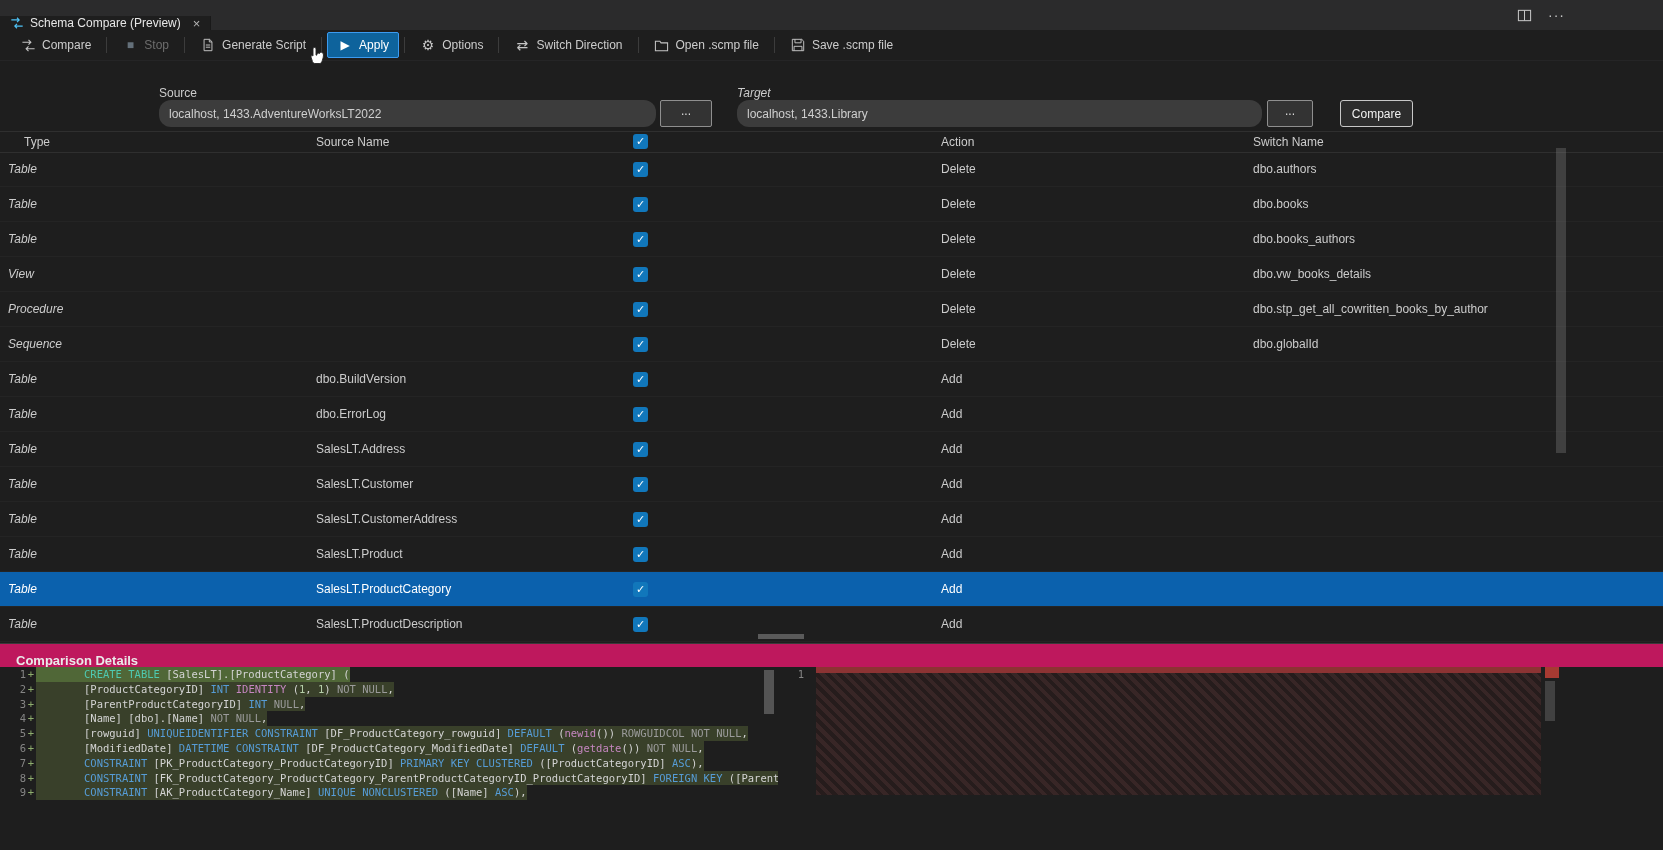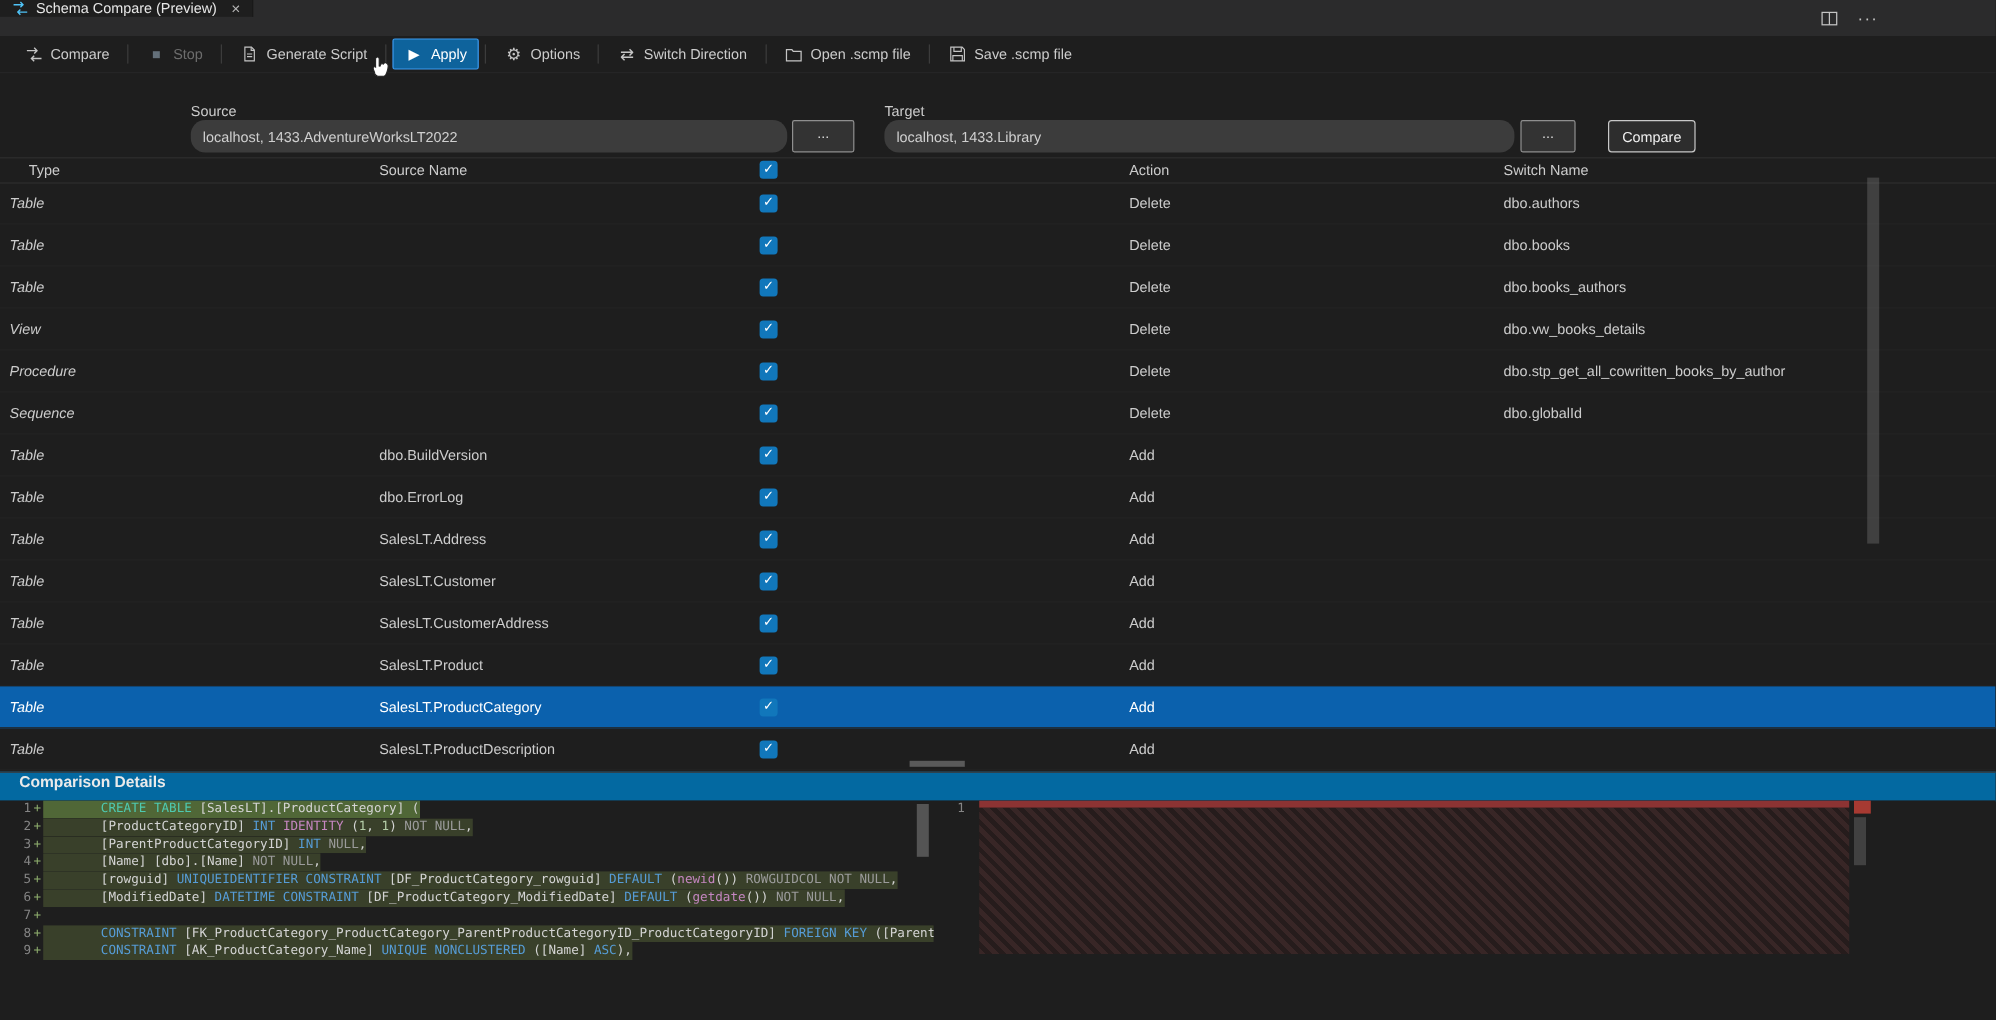--- a/index.html
+++ b/index.html
@@ -2,21 +2,21 @@
 <html><head>
 <meta charset="utf-8">
 <style>
   html,body{margin:0;padding:0;}
   body{
     width:1663px;height:850px;overflow:hidden;position:relative;
     background:#1e1e1e;color:#cccccc;
     font-family:"Liberation Sans","DejaVu Sans",sans-serif;font-size:12px;
   }
   
-  .tabbar{position:absolute;top:0;left:0;right:0;height:30px;background:#2b2b2c;display:flex;align-items:flex-start;}
+  .tabbar{position:absolute;top:0;left:0;right:0;height:30px;background:#2b2b2c;display:flex;align-items:flex-end;}
   .tab{display:flex;align-items:center;gap:6px;padding:0 10px;background:#1e1e1e;color:#e7e7e7;border-right:1px solid #191919;cursor:pointer;}
   .tab-label{font-size:12px;}
   .tab-close{color:#b5b5b5;margin-left:6px;font-size:13px;line-height:1;cursor:pointer;}
   .tabbar-actions{position:absolute;right:98px;top:0;height:30px;display:flex;align-items:center;gap:16px;color:#c5c5c5;}
   .tabbar-actions .more{font-size:14px;letter-spacing:1px;cursor:pointer;}
   
   .toolbar{position:absolute;top:30px;left:0;right:0;height:30px;background:#1e1e1e;display:flex;align-items:center;padding-left:10px;border-bottom:1px solid #252526;}
   .tb-item{display:flex;align-items:center;gap:6px;padding:4px 9px;color:#cccccc;cursor:pointer;border-radius:2px;border:1px solid transparent;}
   .tb-item .ticon{width:16px;height:16px;display:inline-flex;align-items:center;justify-content:center;color:#c5c5c5;font-size:12px;line-height:1;}
   .tb-item.disabled{color:#6d6d6d;cursor:default;}
@@ -41,21 +41,21 @@
   .c-action{left:941px;}
   .c-target{left:1253px;}
   .checkbox{position:absolute;left:633px;width:15px;height:15px;background:#1177bb;border-radius:3px;display:flex;align-items:center;justify-content:center;cursor:pointer;}
   .checkbox span{position:static!important;line-height:1!important;color:#ffffff;font-size:11px;font-weight:bold;}
   .grid-row .checkbox{top:10px;}
   .grid-header .checkbox{top:2px;}
   .grid-vscroll{position:absolute;right:97px;top:134px;width:10px;height:506px;}
   .grid-vthumb{position:absolute;top:14px;left:0;width:10px;height:305px;background:rgba(121,121,121,0.38);cursor:pointer;}
   .grid-hthumb{position:absolute;left:758px;top:634px;width:46px;height:5px;background:rgba(150,150,150,0.5);cursor:pointer;}
   
-  .details-bar{position:absolute;top:643px;left:0;right:0;height:24px;border-top:1px solid #3a3a3a;display:flex;align-items:flex-start;padding-left:16px;background:#0369a1;}
+  .details-bar{position:absolute;top:643px;left:0;right:0;height:24px;border-top:1px solid #3a3a3a;display:flex;align-items:flex-end;padding-left:16px;background:#be185d;}
   .details-title{font-weight:bold;font-size:13px;color:#eaeaea;}
   .diff{position:absolute;top:667px;left:0;right:0;bottom:0;display:flex;background:#1e1e1e;}
   .diff-left{width:778px;position:relative;overflow:hidden;flex:0 0 auto;}
   .diff-right{flex:1;position:relative;overflow:hidden;}
   .code-line{display:flex;height:14.8px;line-height:14.8px;font-family:"DejaVu Sans Mono",monospace;font-size:10.5px;white-space:pre;overflow:hidden;}
   .ln{width:26px;text-align:right;color:#858585;flex:0 0 auto;font-family:"DejaVu Sans Mono",monospace;font-size:10.5px;}
   .marker{width:10px;text-align:center;color:#8fae6e;flex:0 0 auto;}
   .code{white-space:pre;padding-left:48px;}
   .bg-add{background:rgba(155,185,85,0.22);}
   .bg-strong{background:rgba(130,175,80,0.50);}
@@ -172,21 +172,21 @@
 <div class="cursor">
   <svg width="19" height="22" viewBox="0 0 19 22">
     <path d="M6.5 1.5c.9 0 1.5.7 1.5 1.6v6l.7.1.3-1c.2-.8 1-1.2 1.7-1l.8.3.4-.7c.4-.6 1.2-.8 1.8-.4l.6.4c.6.4 1.2 1 1.2 2.2 0 1.8-.6 3.8-1.2 5.5-.5 1.6-1.4 3-2.4 3h-5c-.8 0-1.7-.6-2.5-1.7C4.6 14.6 3 12 3 10.8c0-1 .9-1.5 1.8-1l.2.1V3.1c0-.9.6-1.6 1.5-1.6z" fill="#ffffff" stroke="#222222" stroke-width="0.9"></path>
   </svg>
 </div>
 
 <span class="conn-label" style="left:159px;top:86px;">Source</span>
 <div class="conn-input" style="left:159px;top:100px;width:497px;">localhost, 1433.AdventureWorksLT2022</div>
 <div class="btn-browse" style="left:660px;top:100px;width:52px;">...</div>
 
-<span class="conn-label" style="left:737px;top:86px;">Target</span>
+<span class="conn-label" style="left:737px;top:86px;font-style:italic;">Target</span>
 <div class="conn-input" style="left:737px;top:100px;width:525px;">localhost, 1433.Library</div>
 <div class="btn-browse" style="left:1267px;top:100px;width:46px;">...</div>
 
 <div class="btn-compare" style="left:1340px;top:100px;width:73px;">Compare</div>
 
 <div class="grid-header">
   <span style="left:24px;">Type</span>
   <span style="left:316px;">Source Name</span>
   <span class="checkbox">
       <span>✓</span>
@@ -334,21 +334,21 @@
 
 <div class="diff">
   <div class="diff-left">
     <div>
         <div class="code-line"><span class="ln">1</span><span class="marker">+</span><span class="code bg-strong"><span class="tok-g">CREATE TABLE</span><span class="tok-d"> [SalesLT].[ProductCategory] (</span></span></div>
         <div class="code-line"><span class="ln">2</span><span class="marker">+</span><span class="code bg-add"><span class="tok-d">[ProductCategoryID] </span><span class="tok-k">INT </span><span class="tok-m">IDENTITY </span><span class="tok-d">(</span><span class="tok-n">1</span><span class="tok-d">, </span><span class="tok-n">1</span><span class="tok-d">) </span><span class="tok-dim">NOT NULL</span><span class="tok-d">,</span></span></div>
         <div class="code-line"><span class="ln">3</span><span class="marker">+</span><span class="code bg-add"><span class="tok-d">[ParentProductCategoryID] </span><span class="tok-k">INT </span><span class="tok-dim">NULL</span><span class="tok-d">,</span></span></div>
         <div class="code-line"><span class="ln">4</span><span class="marker">+</span><span class="code bg-add"><span class="tok-d">[Name] [dbo].[Name] </span><span class="tok-dim">NOT NULL</span><span class="tok-d">,</span></span></div>
         <div class="code-line"><span class="ln">5</span><span class="marker">+</span><span class="code bg-add"><span class="tok-d">[rowguid] </span><span class="tok-k">UNIQUEIDENTIFIER CONSTRAINT </span><span class="tok-d">[DF_ProductCategory_rowguid] </span><span class="tok-k">DEFAULT </span><span class="tok-d">(</span><span class="tok-m">newid</span><span class="tok-d">()) </span><span class="tok-dim">ROWGUIDCOL NOT NULL</span><span class="tok-d">,</span></span></div>
         <div class="code-line"><span class="ln">6</span><span class="marker">+</span><span class="code bg-add"><span class="tok-d">[ModifiedDate] </span><span class="tok-k">DATETIME CONSTRAINT </span><span class="tok-d">[DF_ProductCategory_ModifiedDate] </span><span class="tok-k">DEFAULT </span><span class="tok-d">(</span><span class="tok-m">getdate</span><span class="tok-d">()) </span><span class="tok-dim">NOT NULL</span><span class="tok-d">,</span></span></div>
-        <div class="code-line"><span class="ln">7</span><span class="marker">+</span></div>
+        <div class="code-line"><span class="ln">7</span><span class="marker">+</span><span class="code bg-add"><span class="tok-k">CONSTRAINT </span><span class="tok-d">[PK_ProductCategory_ProductCategoryID] </span><span class="tok-k">PRIMARY KEY CLUSTERED </span><span class="tok-d">([ProductCategoryID] </span><span class="tok-k">ASC</span><span class="tok-d">),</span></span></div>
         <div class="code-line"><span class="ln">8</span><span class="marker">+</span><span class="code bg-add"><span class="tok-k">CONSTRAINT </span><span class="tok-d">[FK_ProductCategory_ProductCategory_ParentProductCategoryID_ProductCategoryID] </span><span class="tok-k">FOREIGN KEY </span><span class="tok-d">([ParentProductCatego</span></span></div>
         <div class="code-line"><span class="ln">9</span><span class="marker">+</span><span class="code bg-add"><span class="tok-k">CONSTRAINT </span><span class="tok-d">[AK_ProductCategory_Name] </span><span class="tok-k">UNIQUE NONCLUSTERED </span><span class="tok-d">([Name] </span><span class="tok-k">ASC</span><span class="tok-d">),</span></span></div>
       </div>
     <div class="vthumb"></div>
   </div>
   <div class="diff-right">
     <div class="gutter">1</div>
     <div class="hatch"></div>
     <div class="ruler-red"></div>
     <div class="vthumb"></div>

